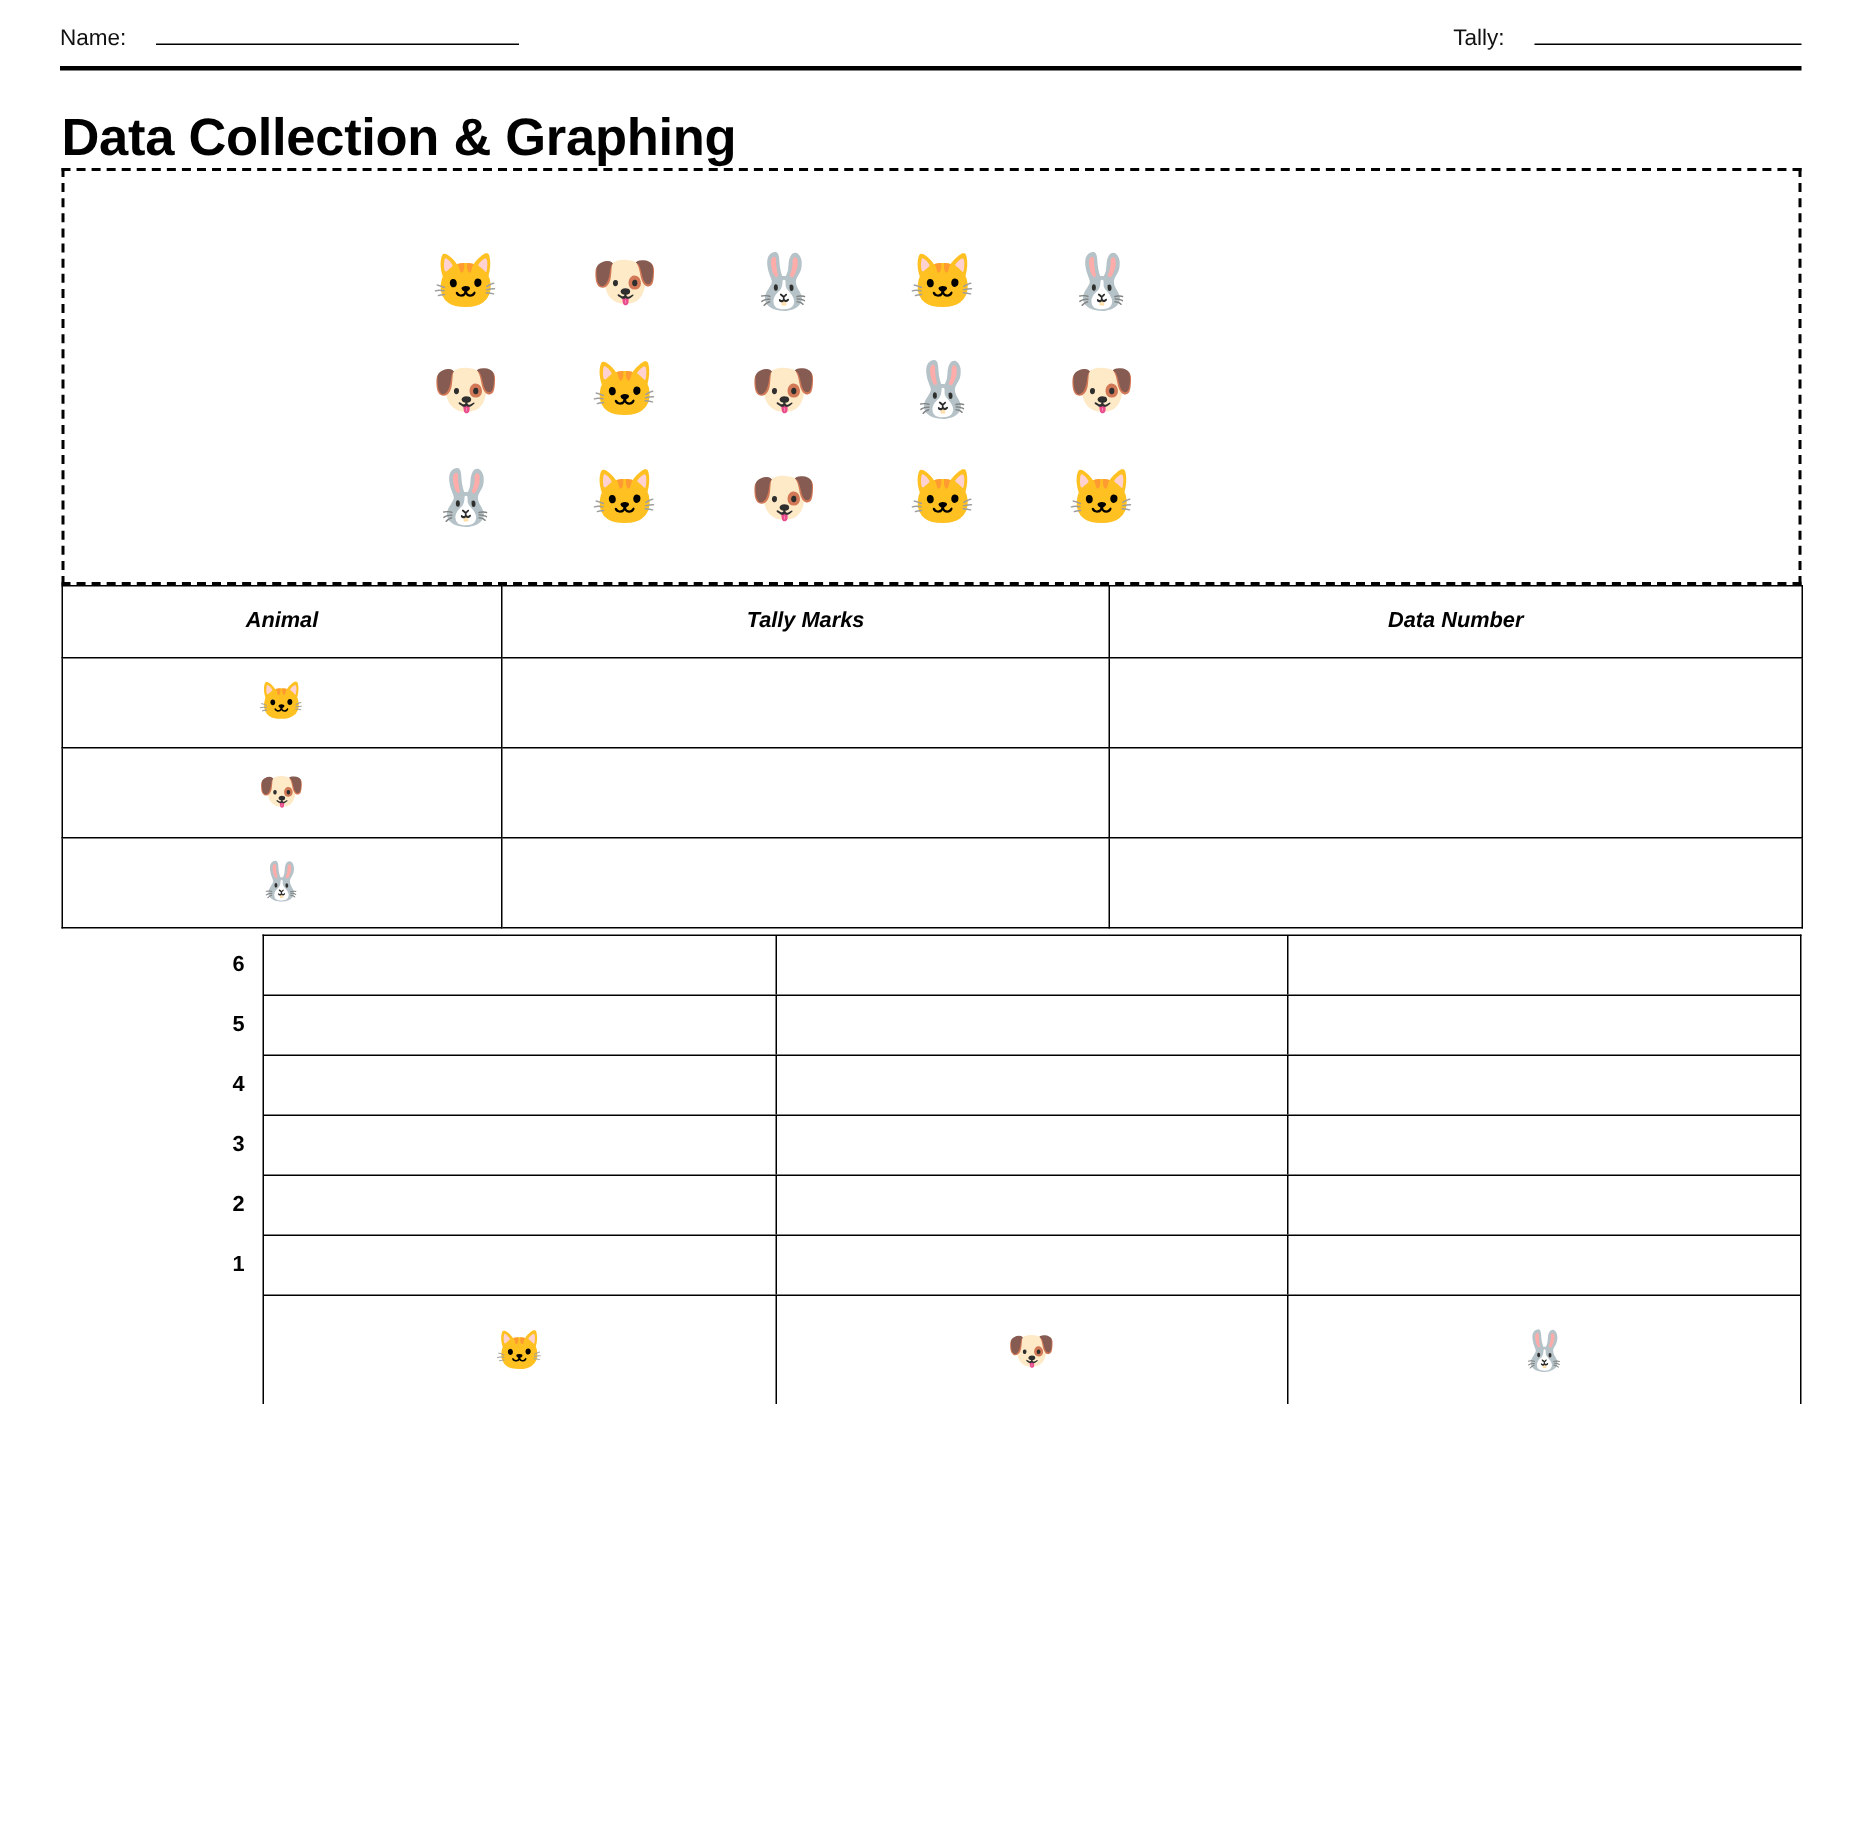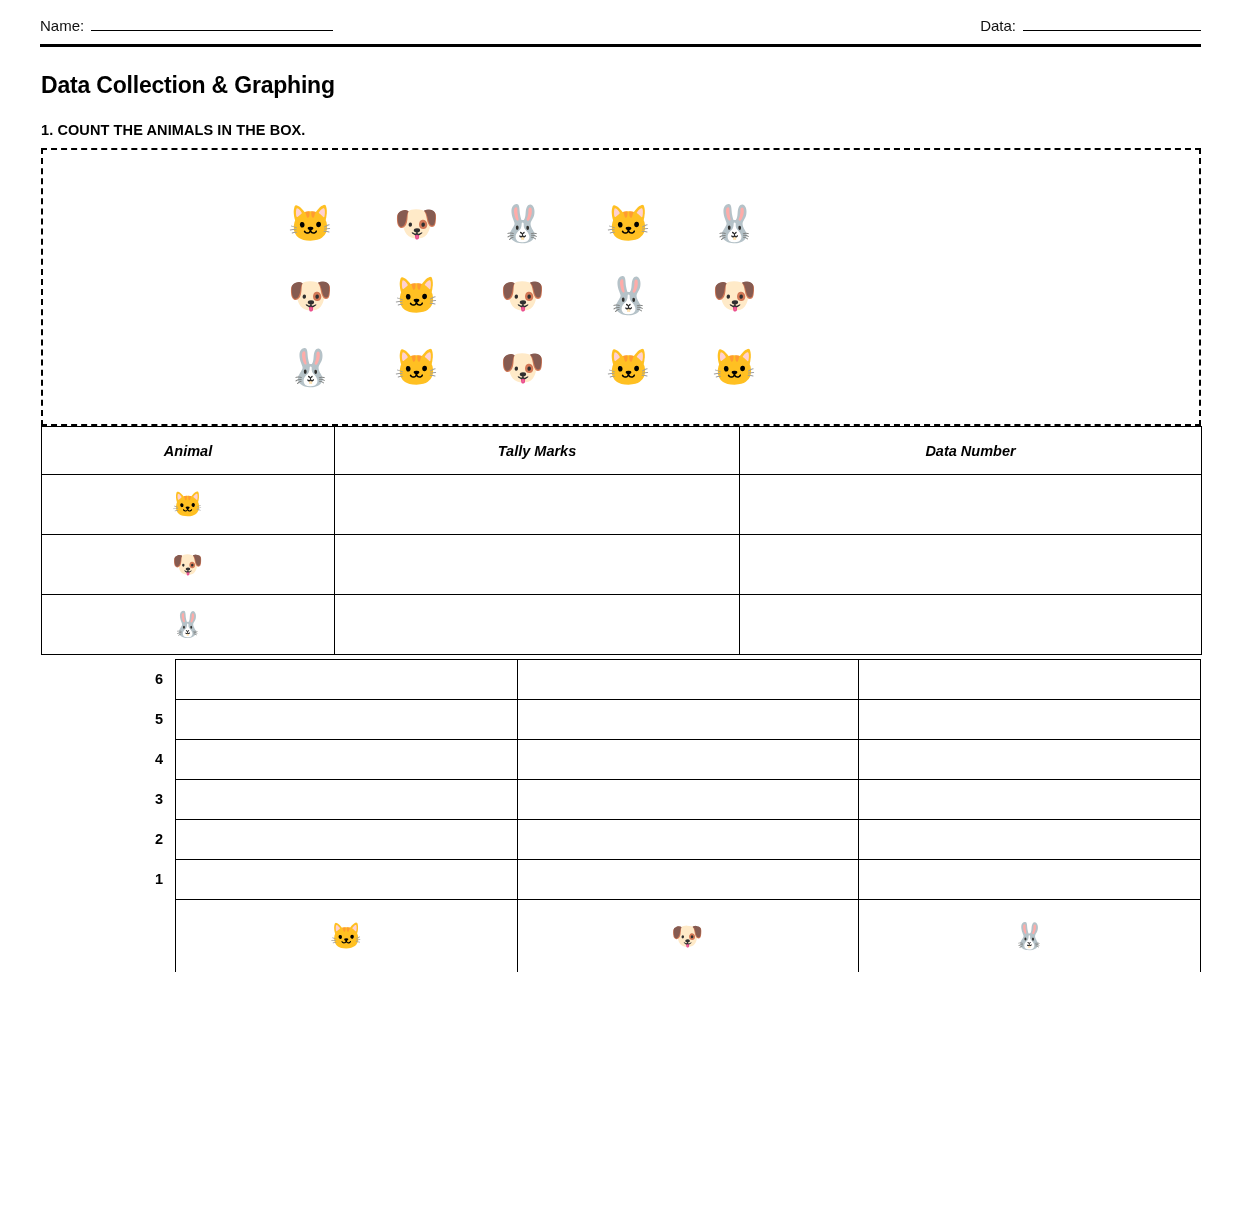--- a/index.html
+++ b/index.html
@@ -29,41 +29,42 @@
     align-items: flex-end;
     justify-content: space-between;
     padding-top: 34px;
     height: 30px;
   }
   .field {
     display: flex;
     align-items: baseline;
     font-size: 15px;
     color: #111;
+    gap: 13px;
   }
   .field-label { white-space: nowrap; }
   .field-line {
     display: inline-block;
     border-bottom: 1.6px solid #000;
     height: 14px;
     margin-left: 7px;
   }
   .name-line { width: 242px; }
   .date-line { width: 178px; }
 
   .header-rule {
     margin-top: 10px;
     height: 3px;
     background: #000;
     width: 100%;
   }
 
   
   .title {
-    font-size: 23px;
+    font-size: 35px;
     font-weight: bold;
     letter-spacing: -0.2px;
     margin: 26px 0 0 1px;
     line-height: 1.1;
   }
 
   
   .section-heading {
     font-size: 14.5px;
     font-weight: bold;
@@ -174,29 +175,28 @@
 <body>
 
 <div class="page">
 
   <div class="header-row">
     <div class="field">
       <span class="field-label">Name:</span>
       <span class="field-line name-line"></span>
     </div>
     <div class="field">
-      <span class="field-label">Data:</span>
+      <span class="field-label">Tally:</span>
       <span class="field-line date-line"></span>
     </div>
   </div>
   <div class="header-rule"></div>
 
   <div class="title">Data Collection &amp; Graphing</div>
 
-  <div class="section-heading">1. COUNT THE ANIMALS IN THE BOX.</div>
   <div class="animal-box">
     <div class="animal-grid">
       <span class="animal-cell">🐱</span>
       <span class="animal-cell">🐶</span>
       <span class="animal-cell">🐰</span>
       <span class="animal-cell">🐱</span>
       <span class="animal-cell">🐰</span>
 
       <span class="animal-cell">🐶</span>
       <span class="animal-cell">🐱</span>

